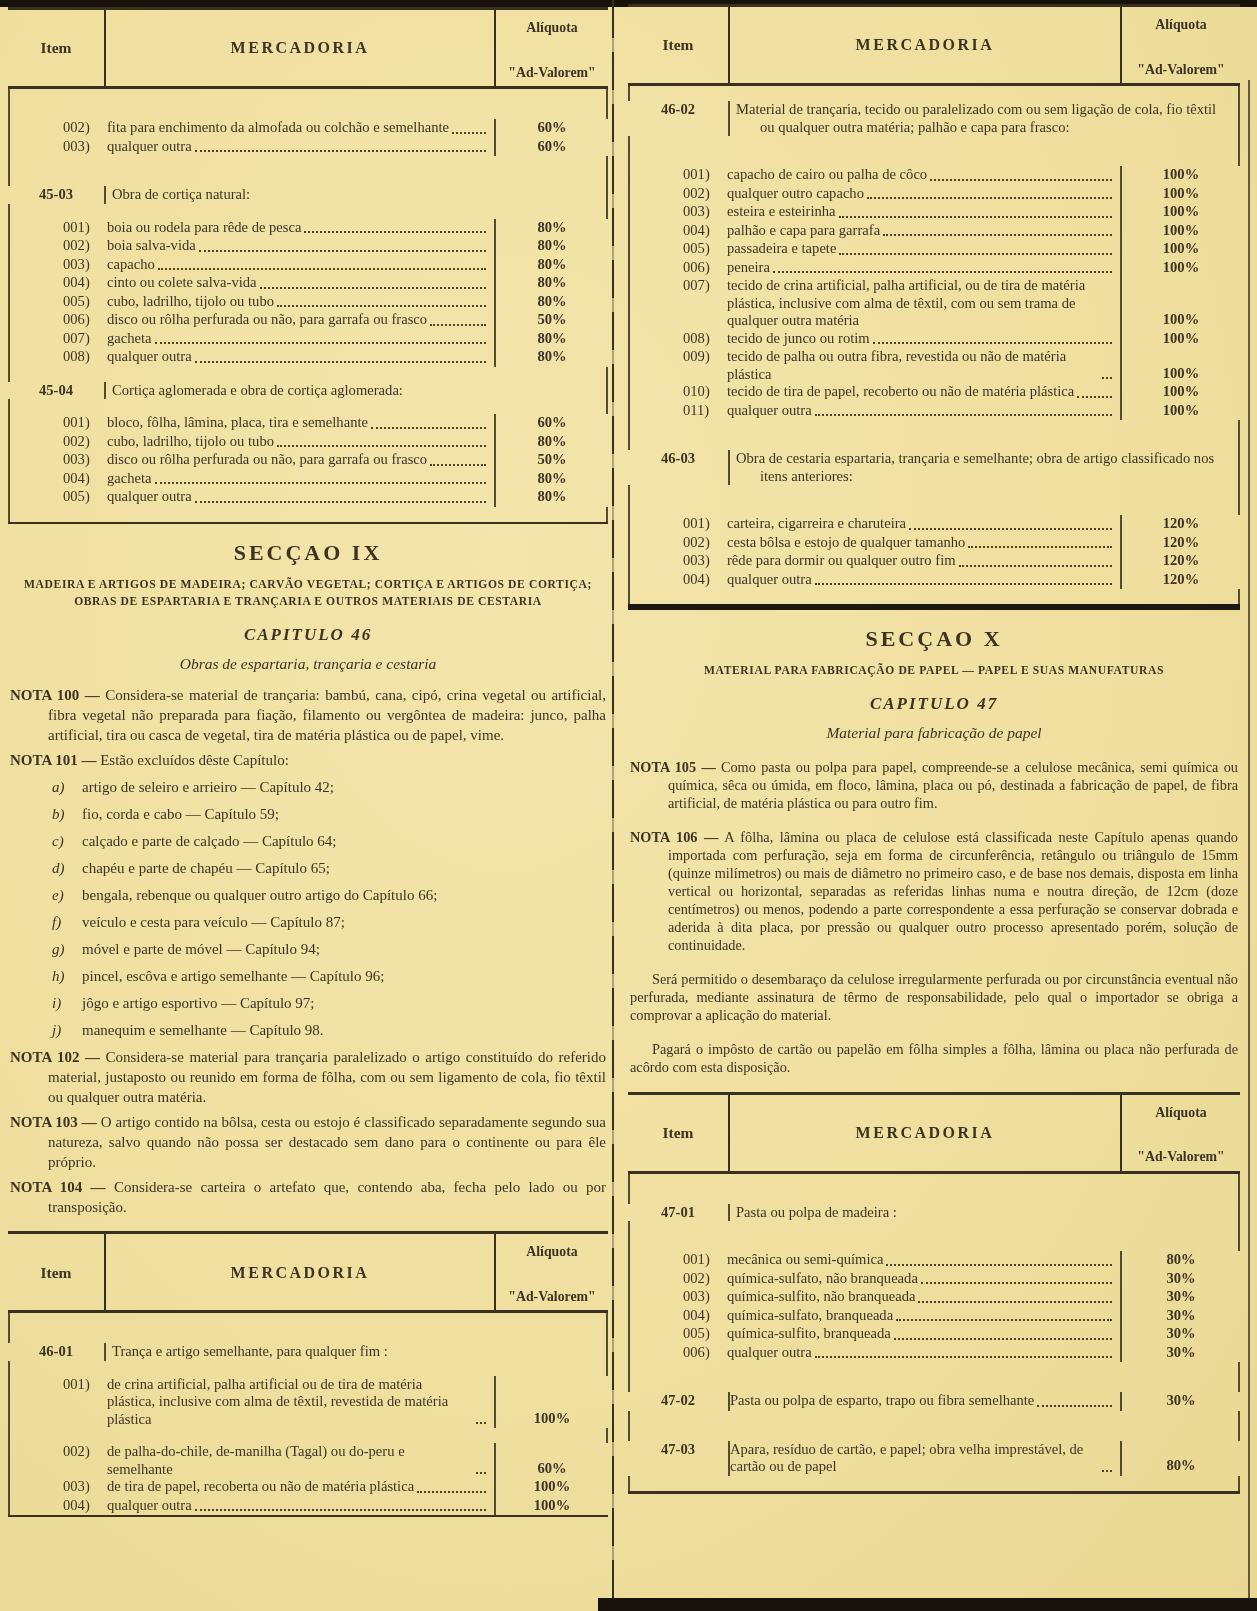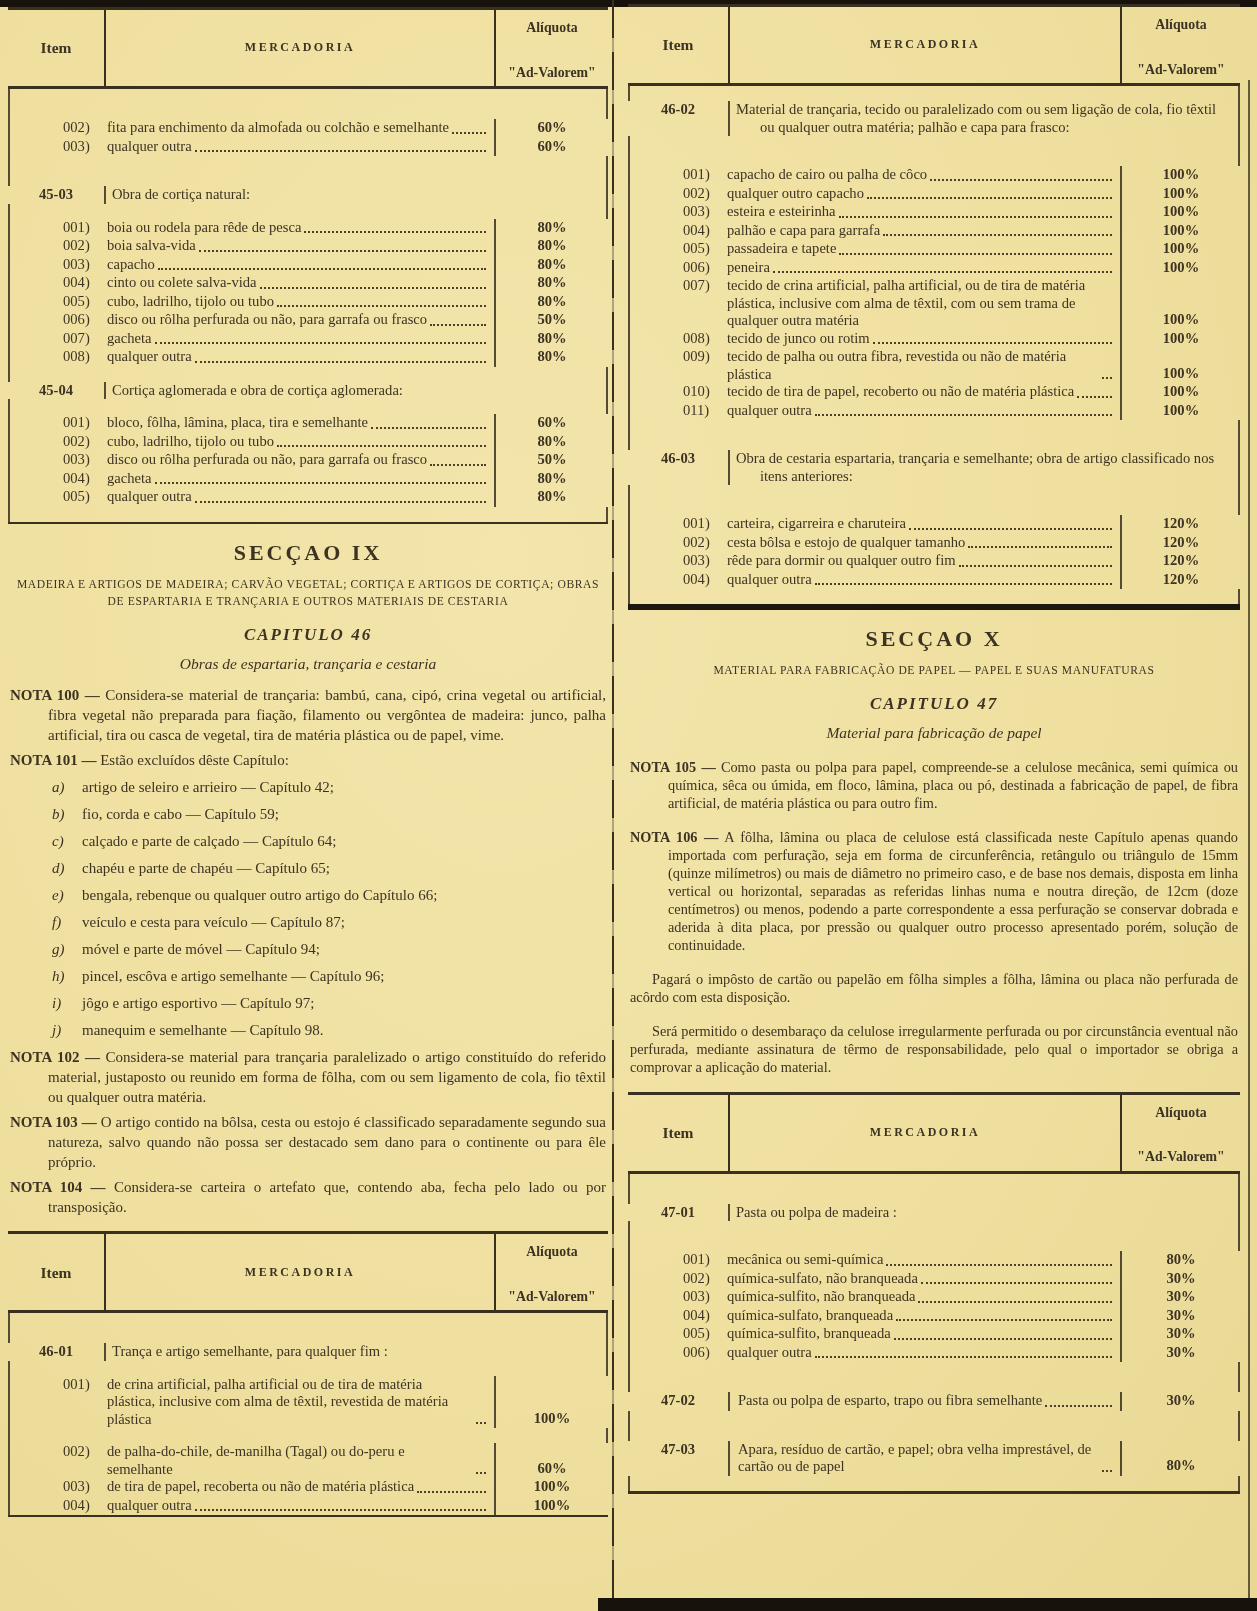--- a/index.html
+++ b/index.html
@@ -21,45 +21,45 @@
   .col{position:absolute;top:7px;}
   .col-left{left:8px;width:600px;}
   .col-right{left:628px;width:612px;top:4px;}
 
   
   .tariff-table{--line:#3a3020;--codew:96px;--ratew:112px;font-size:14.6px;line-height:17.5px;}
   .col-right .tariff-table{--codew:100px;--ratew:118px;}
   .thead{display:flex;height:76px;border-top:3px solid var(--line);border-bottom:3px solid var(--line);}
   .h-item{width:var(--codew);display:flex;align-items:center;justify-content:center;font-weight:bold;font-size:15.5px;}
   .h-merc{flex:1;border-left:2px solid var(--line);border-right:2px solid var(--line);
-    display:flex;align-items:center;justify-content:center;font-weight:bold;font-size:12px;letter-spacing:2.5px;}
+    display:flex;align-items:center;justify-content:center;font-weight:bold;font-size:16px;letter-spacing:2.5px;}
   .h-ali{width:var(--ratew);display:flex;flex-direction:column;justify-content:space-between;
     padding:9px 0;text-align:center;font-weight:bold;font-size:13.8px;gap:27px;}
   .tbody{display:block;}
   .trow{display:flex;}
   .c-code{width:var(--codew);text-align:center;font-weight:bold;padding-top:0;}
   .c-desc{flex:1;border-left:2px solid rgba(58,48,32,.85);border-right:2px solid rgba(58,48,32,.85);padding:0 5px;}
   .c-rate{width:var(--ratew);text-align:center;font-weight:bold;display:flex;align-items:flex-end;justify-content:center;padding-bottom:1px;}
   .r-gap{height:30px;}
   .r-gap2{height:15px;}
   .r-group .c-desc{display:block;padding-left:30px;text-indent:-24px;}
   .r-item .c-desc{display:flex;padding-left:53px;}
   .r-item .num{flex:0 0 44px;}
-  .r-entry .c-desc{display:flex;padding-left:8px;}
+  .r-entry .c-desc{display:flex;padding-left:0;}
   .txt{flex:0 1 auto;text-align:left;}
   .leader{flex:1 1 10px;min-width:10px;border-bottom:2px dotted #4c4028;align-self:flex-end;margin:0 3px 4px 3px;}
   .t1{border-bottom:2px solid var(--line);}
   .t2{border-bottom:2px solid var(--line);}
   .t3{border-bottom:6px solid #1d180f;}
   .t4{border-bottom:3px solid var(--line);}
 
   
   .textblock{padding:0 2px;}
   .sec-title{text-align:center;font-weight:bold;font-size:22px;letter-spacing:3px;margin:16px 0 10px;}
-  .sec-sub{text-align:center;font-weight:normal;font-size:11.6px;letter-spacing:.6px;line-height:1.55;margin:4px 4px 2px;}
+  .sec-sub{text-align:center;font-weight:bold;font-size:11.6px;letter-spacing:.6px;line-height:1.55;margin:4px 4px 2px;}
   .sec-chapter{text-align:center;font-weight:bold;font-style:italic;font-size:17px;letter-spacing:2px;margin:14px 0 6px;}
   .sec-chtitle{text-align:center;font-style:italic;font-size:15.5px;margin:10px 0 12px;font-family:Liberation Serif, serif;}
   .nota{margin:5px 0;padding-left:38px;text-indent:-38px;text-align:justify;font-size:15px;line-height:20px;}
   .nlabel{font-weight:bold;}
   .col-right .nota{font-size:14.3px;line-height:18px;margin:16px 0;}
   .nota-cont{padding-left:0;text-indent:22px;}
   .excl{margin:4px 0 4px 42px;}
   .excl-item{display:flex;margin:7px 0;font-size:15px;line-height:20px;}
   .excl-letter{flex:0 0 30px;font-style:italic;}
 </style>
@@ -656,22 +656,22 @@
 
     <section class="textblock">
       <div class="sec-title">SECÇAO X</div>
       <div class="sec-sub">MATERIAL PARA FABRICAÇÃO DE PAPEL — PAPEL E SUAS MANUFATURAS</div>
       <div class="sec-chapter">CAPITULO 47</div>
       <div class="sec-chtitle">Material para fabricação de papel</div>
 
       <p class="nota"><span class="nlabel">NOTA 105 —</span> <span>Como pasta ou polpa para papel, compreende-se a celulose mecânica, semi química ou química, sêca ou úmida, em floco, lâmina, placa ou pó, destinada a fabricação de papel, de fibra artificial, de matéria plástica ou para outro fim.</span></p>
 
       <p class="nota"><span class="nlabel">NOTA 106 —</span> <span>A fôlha, lâmina ou placa de celulose está classificada neste Capítulo apenas quando importada com perfuração, seja em forma de circunferência, retângulo ou triângulo de 15mm (quinze milímetros) ou mais de diâmetro no primeiro caso, e de base nos demais, disposta em linha vertical ou horizontal, separadas as referidas linhas numa e noutra direção, de 12cm (doze centímetros) ou menos, podendo a parte correspondente a essa perfuração se conservar dobrada e aderida à dita placa, por pressão ou qualquer outro processo apresentado porém, solução de continuidade.</span></p>
+      <p class="nota nota-cont">Será permitido o desembaraço da celulose irregularmente perfurada ou por circunstância eventual não perfurada, mediante assinatura de têrmo de responsabilidade, pelo qual o importador se obriga a comprovar a aplicação do material.</p>
       <p class="nota nota-cont">Pagará o impôsto de cartão ou papelão em fôlha simples a fôlha, lâmina ou placa não perfurada de acôrdo com esta disposição.</p>
-      <p class="nota nota-cont">Será permitido o desembaraço da celulose irregularmente perfurada ou por circunstância eventual não perfurada, mediante assinatura de têrmo de responsabilidade, pelo qual o importador se obriga a comprovar a aplicação do material.</p>
     </section>
 
     <section class="tariff-table t4" style="margin-top:10px;">
       <div class="thead">
         <div class="h-item">Item</div>
         <div class="h-merc">MERCADORIA</div>
         <div class="h-ali">
           <span>Alíquota</span>
           <span>"Ad-Valorem"</span>
         </div>

